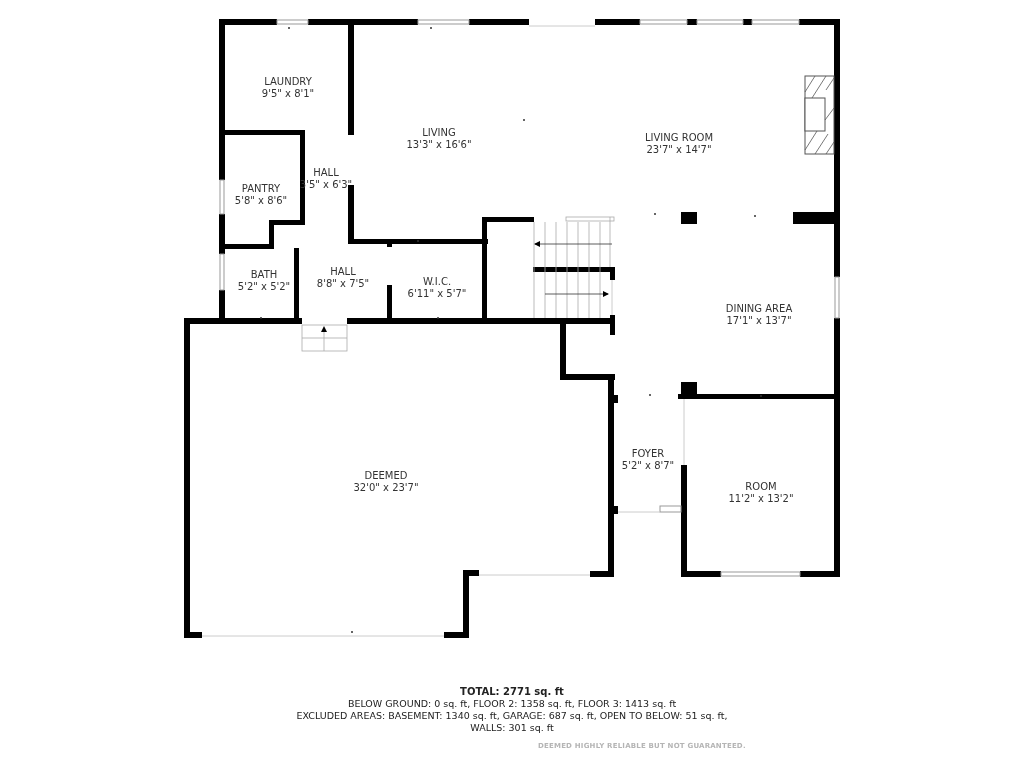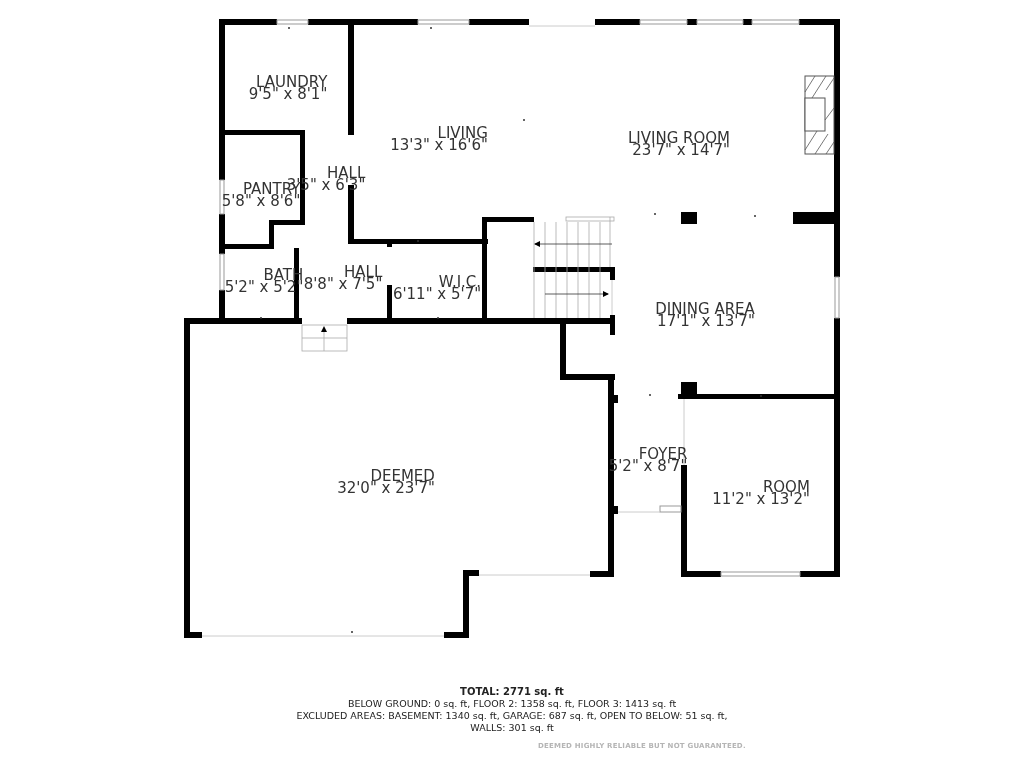--- a/index.html
+++ b/index.html
@@ -1,18 +1,18 @@
 <!DOCTYPE html>
 <html><head>
 <meta charset="utf-8">
 <style>
   html, body { margin: 0; padding: 0; background: #ffffff; }
   body { width: 1024px; height: 768px; position: relative; overflow: hidden; font-family: "DejaVu Sans", "Liberation Sans", sans-serif; }
   #plan { position: absolute; left: 0; top: 0; }
-  .room-label { position: absolute; text-align: right; color: #333; font-size: 15px; line-height: 12px; transform: translateX(-50%); white-space: nowrap; }
+  .room-label { position: absolute; text-align: center; color: #333; font-size: 10px; line-height: 12px; transform: translateX(-50%); white-space: nowrap; }
   .room-label .name, .room-label .dims { display: block; }
   #summary { position: absolute; left: 0; top: 686px; width: 1024px; text-align: center; color: #222; font-family: "DejaVu Sans", sans-serif; font-size: 9.5px; line-height: 12px; }
   #summary .total { font-weight: bold; font-size: 10px; }
   #summary .line { display: block; }
   #disclaimer { position: absolute; left: 538px; top: 742px; color: #b5b5b5; font-family: "DejaVu Sans", sans-serif; font-size: 7px; letter-spacing: 0.2px; font-weight: bold; }
 </style>
 </head>
 <body>
 
 <svg id="plan" width="1024" height="680" viewBox="0 0 1024 680" xmlns="http://www.w3.org/2000/svg">
@@ -174,21 +174,21 @@
   <span class="dims">5'2" x 5'2"</span>
 </div>
 <div class="room-label" style="left:343px;top:266px">
   <span class="name">HALL</span>
   <span class="dims">8'8" x 7'5"</span>
 </div>
 <div class="room-label" style="left:437px;top:276px">
   <span class="name">W.I.C.</span>
   <span class="dims">6'11" x 5'7"</span>
 </div>
-<div class="room-label" style="left:705px;top:303px">
+<div class="room-label" style="left:759px;top:303px">
   <span class="name">DINING AREA</span>
   <span class="dims">17'1" x 13'7"</span>
 </div>
 <div class="room-label" style="left:386px;top:470px">
   <span class="name">DEEMED</span>
   <span class="dims">32'0" x 23'7"</span>
 </div>
 <div class="room-label" style="left:648px;top:448px">
   <span class="name">FOYER</span>
   <span class="dims">5'2" x 8'7"</span>

